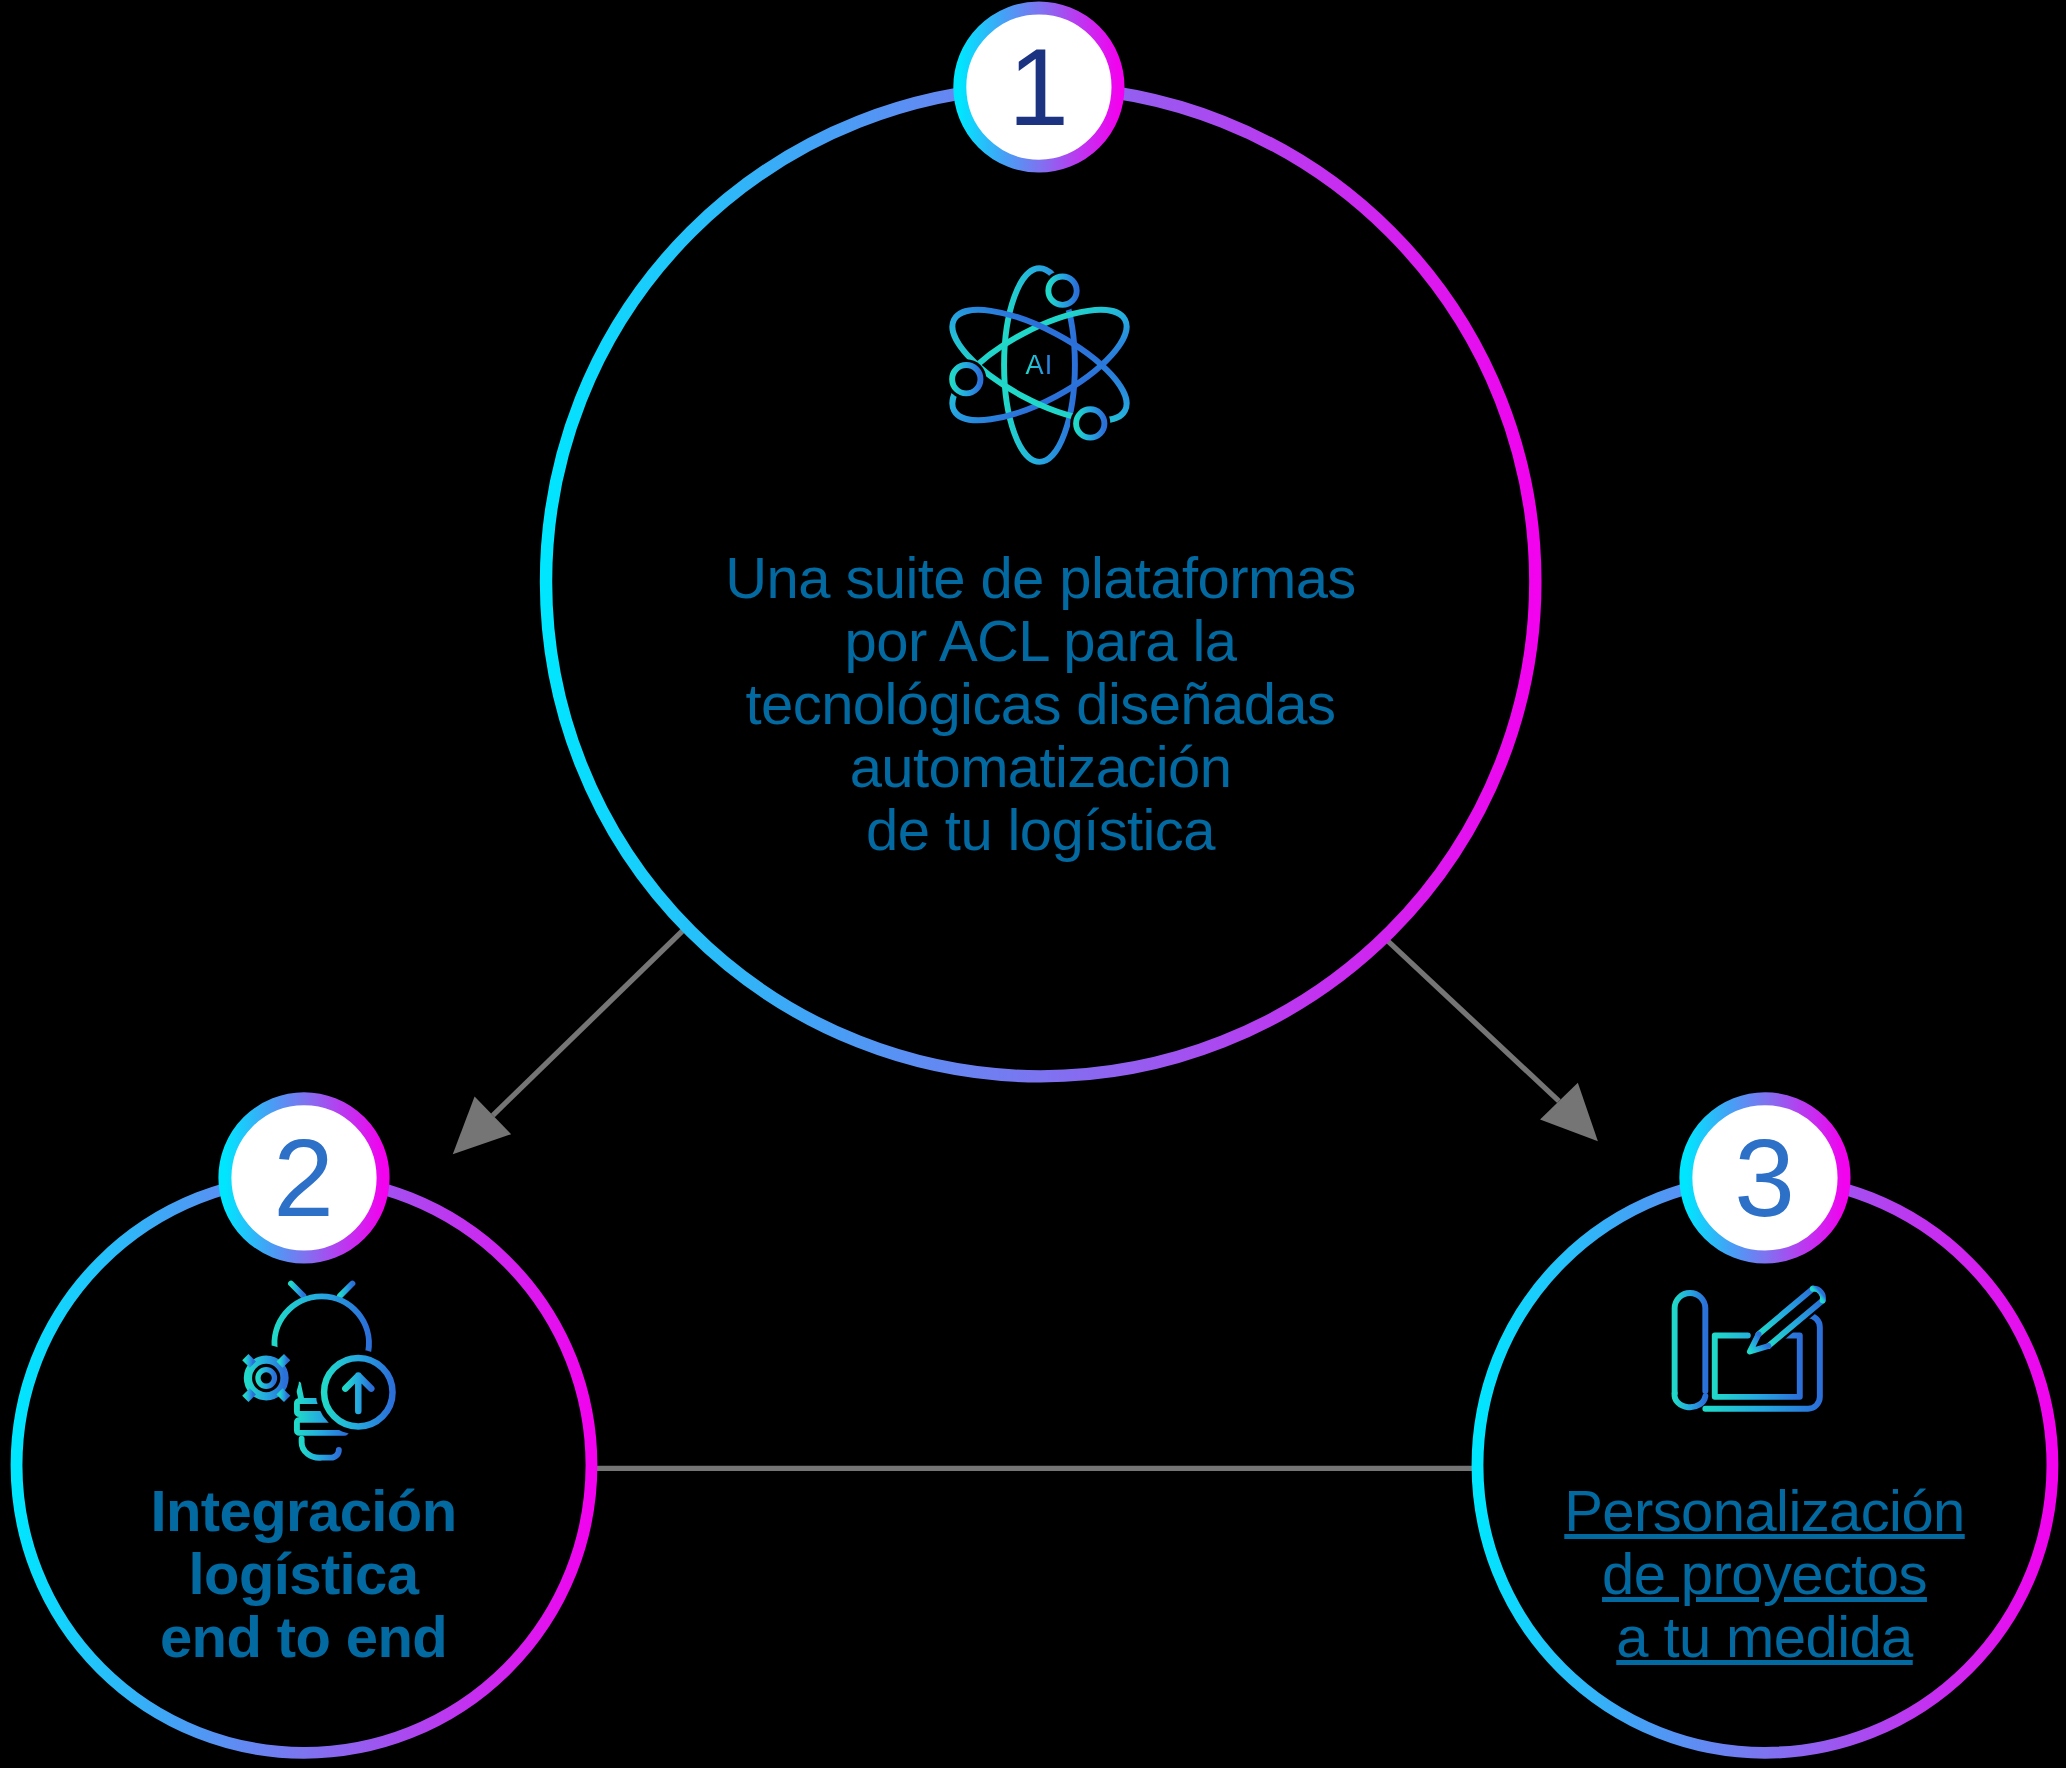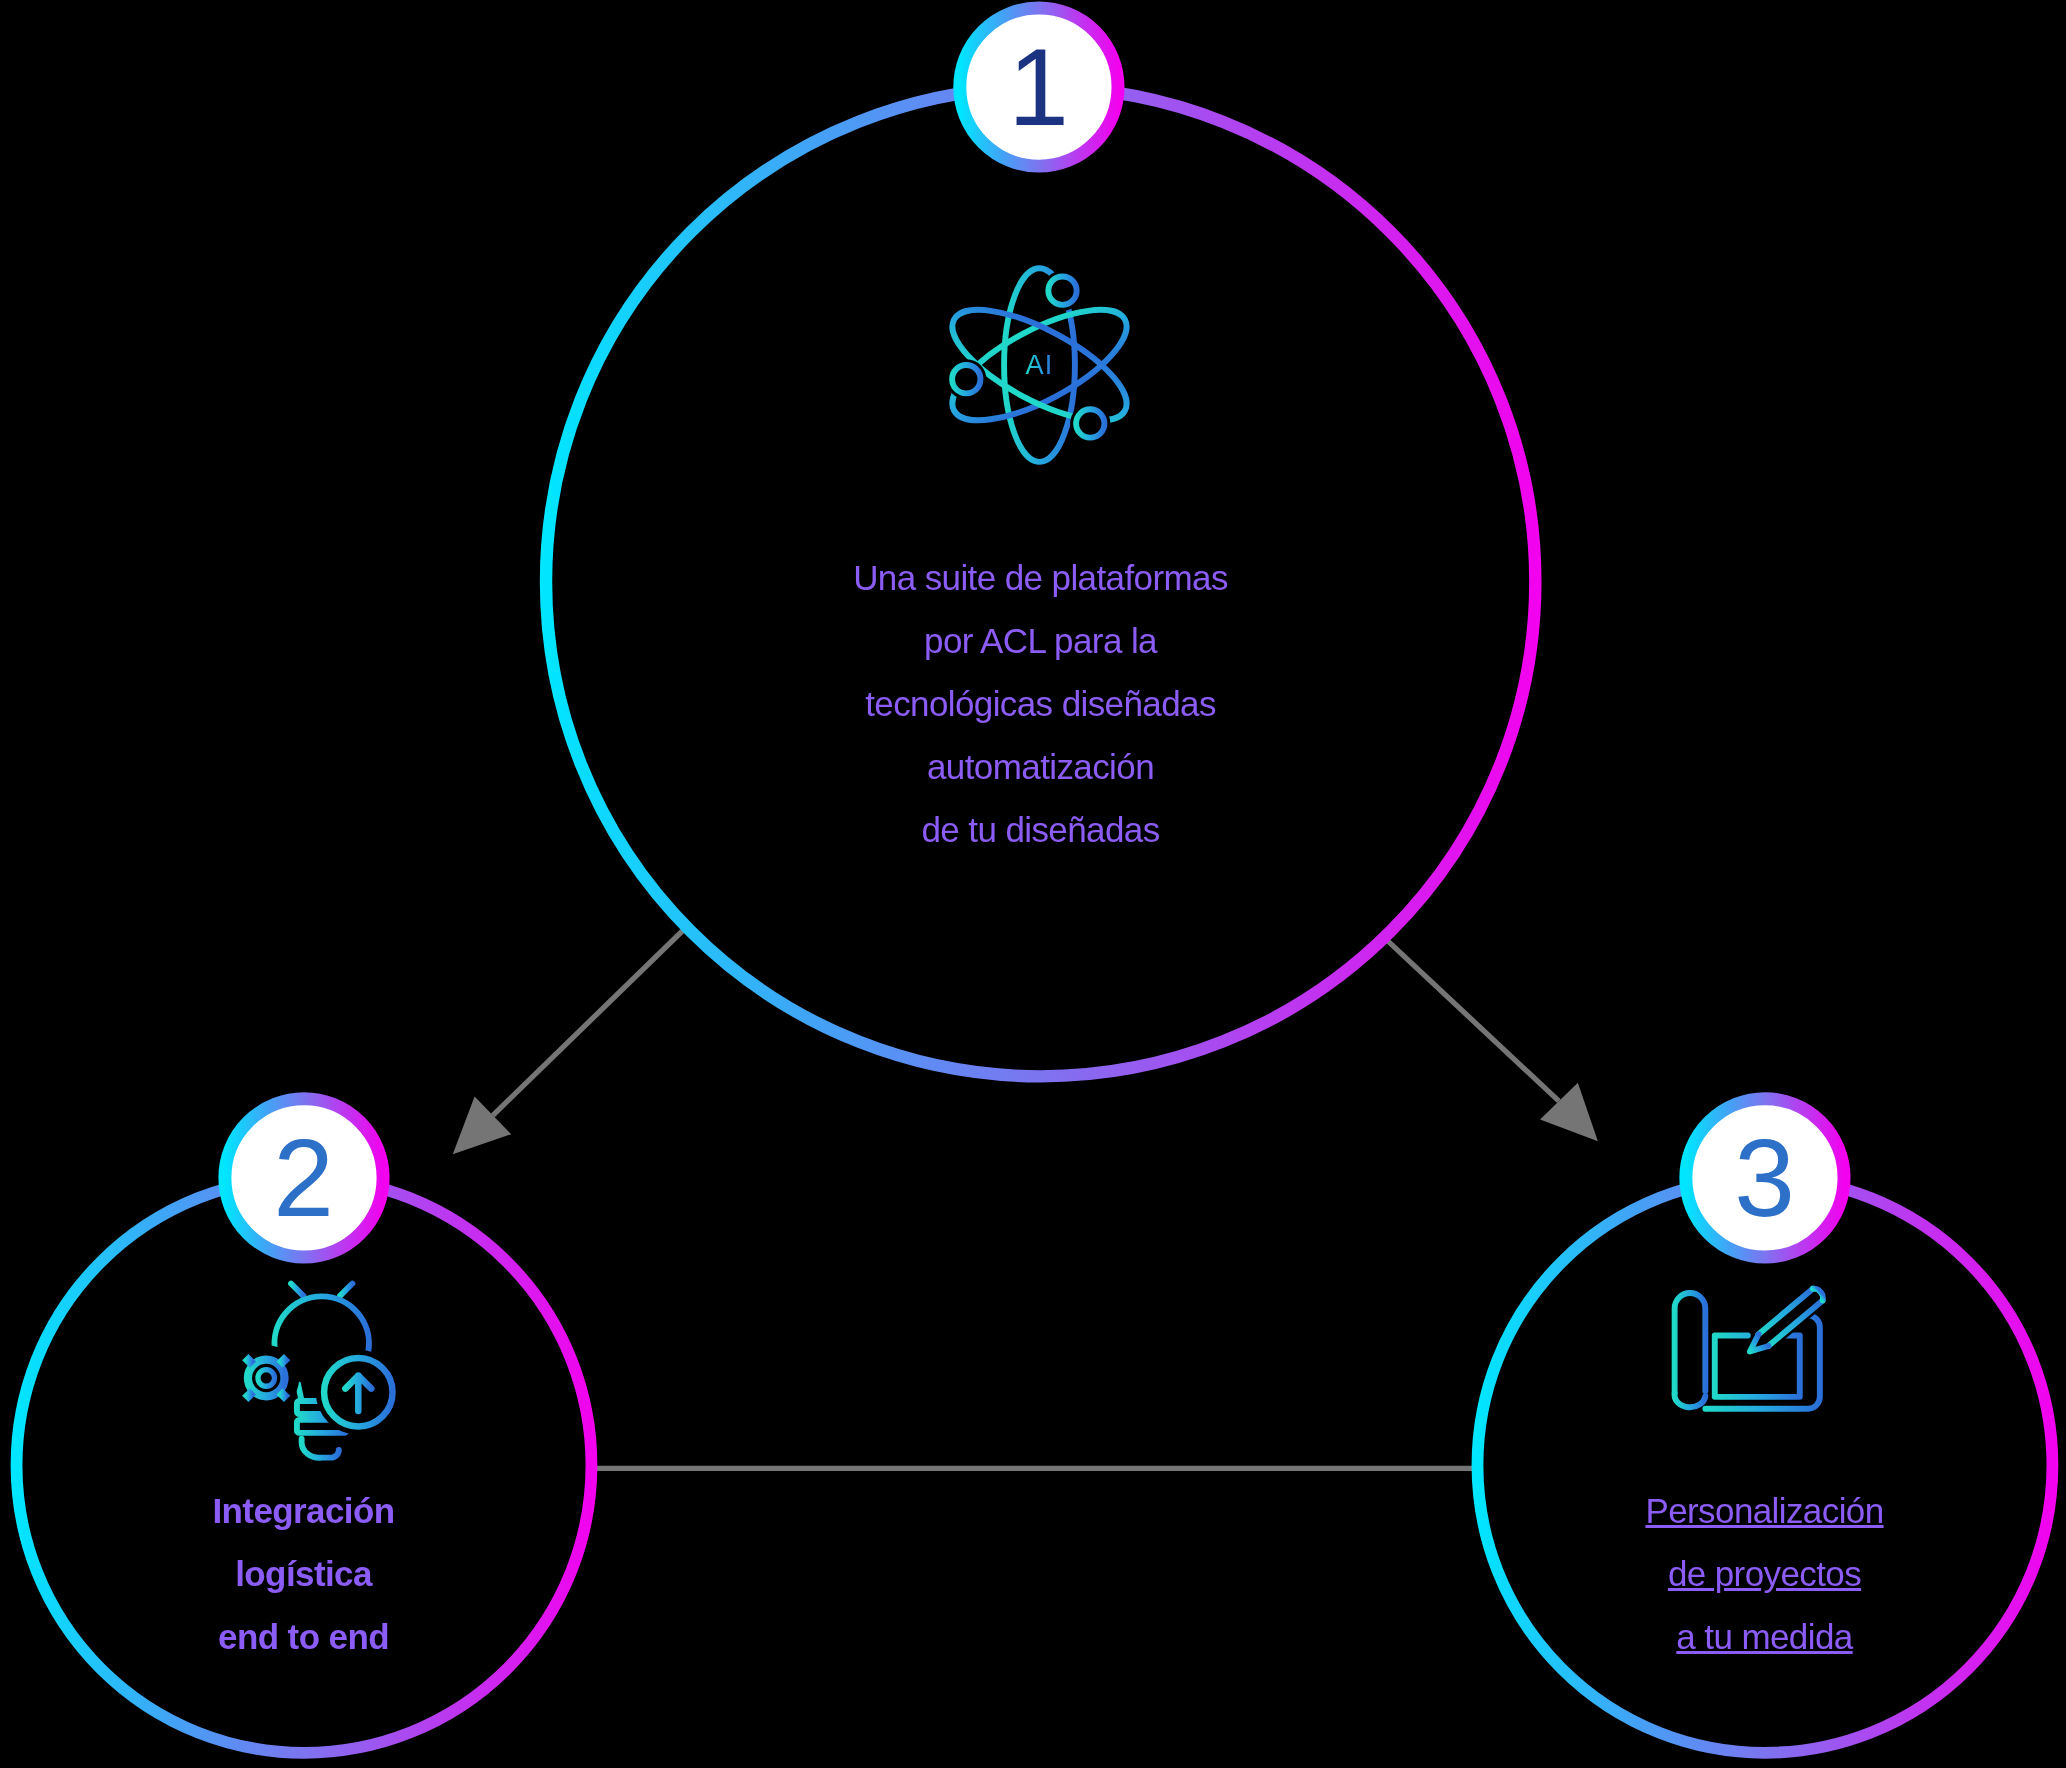--- a/index.html
+++ b/index.html
@@ -7,22 +7,22 @@
     width: 2066px; height: 1769px;
     overflow: hidden;
     background: #000000;
     font-family: "Liberation Sans", sans-serif;
   }
   .canvas { position: relative; width: 2066px; height: 1769px; background: #000; }
   .layer { position: absolute; left: 0; top: 0; }
   .node-text {
     position: absolute;
     text-align: center;
-    color: #8b5cf6;
-    font-size: 35px;
+    color: #0369a1;
+    font-size: 58px;
     line-height: 63px;
     letter-spacing: -0.6px;
     font-weight: 400;
   }
   .badge-num {
     position: absolute;
     width: 171px; height: 171px;
     display: flex; align-items: center; justify-content: center;
     font-size: 109px;
     font-weight: 400;
@@ -134,21 +134,21 @@
 
   <div class="badge-num num-dark" style="left:953px; top:1.2px;">1</div>
   <div class="badge-num num-blue" style="left:218px; top:1092px;">2</div>
   <div class="badge-num num-blue" style="left:1679px; top:1092px;">3</div>
 
   <div class="node-text" style="left:657px; top:546px; width:767px;">
     <div>Una suite de plataformas</div>
     <div>por ACL para la</div>
     <div>tecnológicas diseñadas</div>
     <div>automatización</div>
-    <div>de tu diseñadas</div>
+    <div>de tu logística</div>
   </div>
 
   <div class="node-text" style="left:38px; top:1479px; width:531px;font-weight:bold;">
     <div>Integración</div>
     <div>logística</div>
     <div>end to end</div>
   </div>
 
   <div class="node-text" style="left:1499px; top:1479px; width:531px;text-decoration:underline;">
     <div>Personalización</div>

